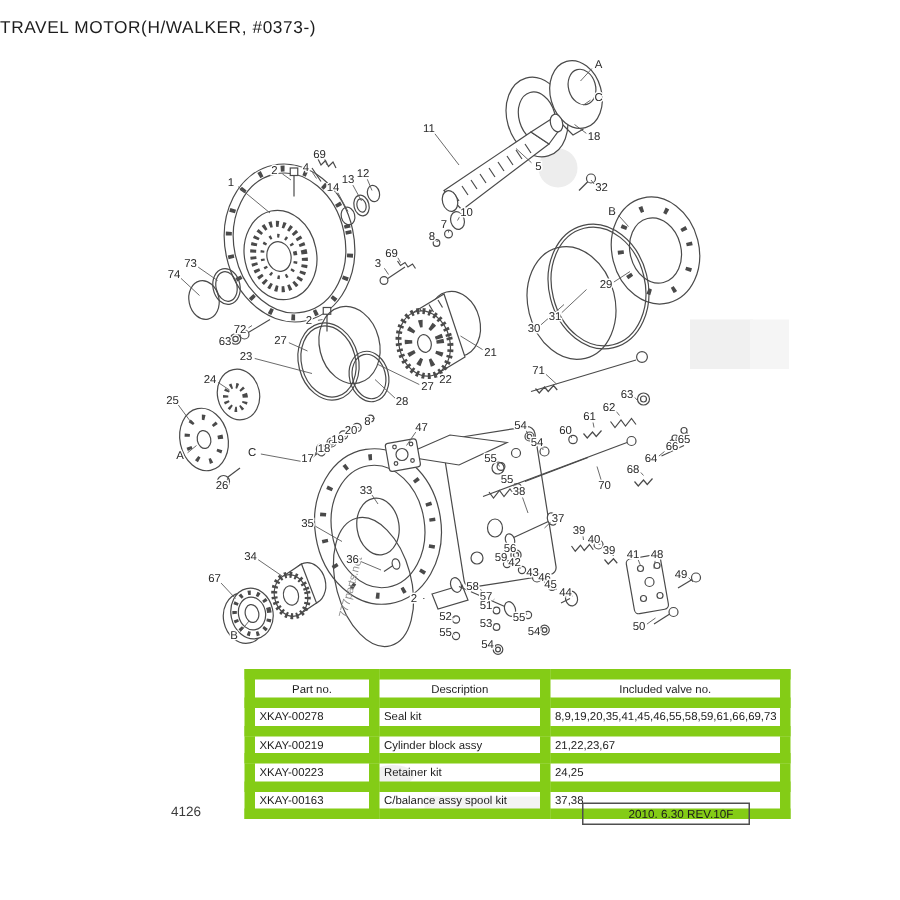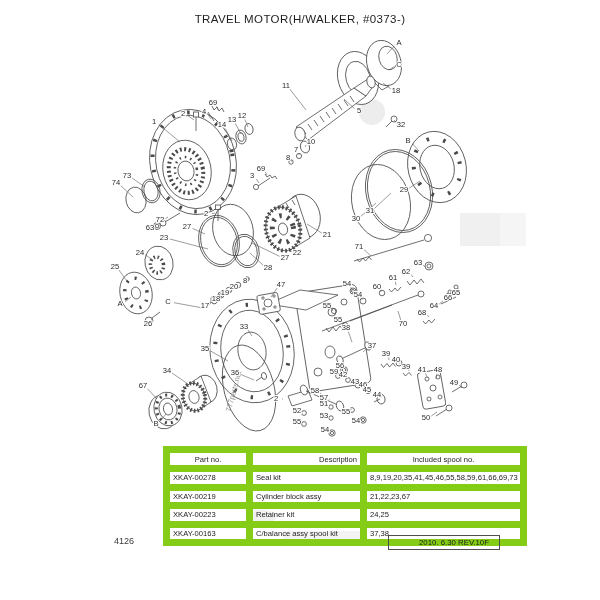--- a/index.html
+++ b/index.html
@@ -1,18 +1,18 @@
 <!DOCTYPE html>
 <html><head>
 <meta charset="utf-8">
 <style>
   html,body{margin:0;padding:0;background:#fff;}
   #page{position:relative;width:600px;height:600px;background:#fff;overflow:hidden;
         font-family:"Liberation Sans", sans-serif;color:#222;}
-  #title{position:absolute;left:0;top:13px;width:600px;text-align:center;
+  #title{position:absolute;left:0;top:13px;width:600px;
          font-size:11.5px;letter-spacing:.4px;color:#1d1d1d;}
   #diagram{position:absolute;left:0;top:0;}
   .s{stroke:#4a4a4a;stroke-width:.8;fill:none;}
   .sw{stroke:#4a4a4a;stroke-width:.8;fill:#fff;}
   .dots{stroke:#4a4a4a;fill:none;}
   .callout text{font-family:"Liberation Sans",sans-serif;font-size:7.6px;fill:#2a2a2a;
                 paint-order:stroke;stroke:#ffffff;stroke-width:2px;}
   .leader{stroke:#5a5a5a;stroke-width:.6;}
   #wm-text{font-family:"Liberation Sans",sans-serif;font-size:7.5px;fill:#8f8f8f;}
   #parts-table{position:absolute;left:163px;top:446px;border-collapse:collapse;
@@ -442,22 +442,22 @@
         <text x="346" y="412" text-anchor="middle" dominant-baseline="middle">55</text>
         <text x="356" y="421" text-anchor="middle" dominant-baseline="middle">54</text>
         <text x="276" y="399" text-anchor="middle" dominant-baseline="middle">2</text>
       </g>
   </svg>
 
   <table id="parts-table">
     <thead>
         <tr>
           <th style="width: 70px;">Part no.</th>
-          <th style="width: 101px; text-align: right;">Description</th>
-          <th style="width: 147px;">Included spool no.</th>
+          <th style="width: 101px;">Description</th>
+          <th style="width: 147px;">Included valve no.</th>
         </tr>
       </thead>
     <tbody>
         <tr>
           <td>XKAY-00278</td>
           <td>Seal kit</td>
           <td>8,9,19,20,35,41,45,46,55,58,59,61,66,69,73</td>
         </tr>
         <tr>
           <td>XKAY-00219</td>

